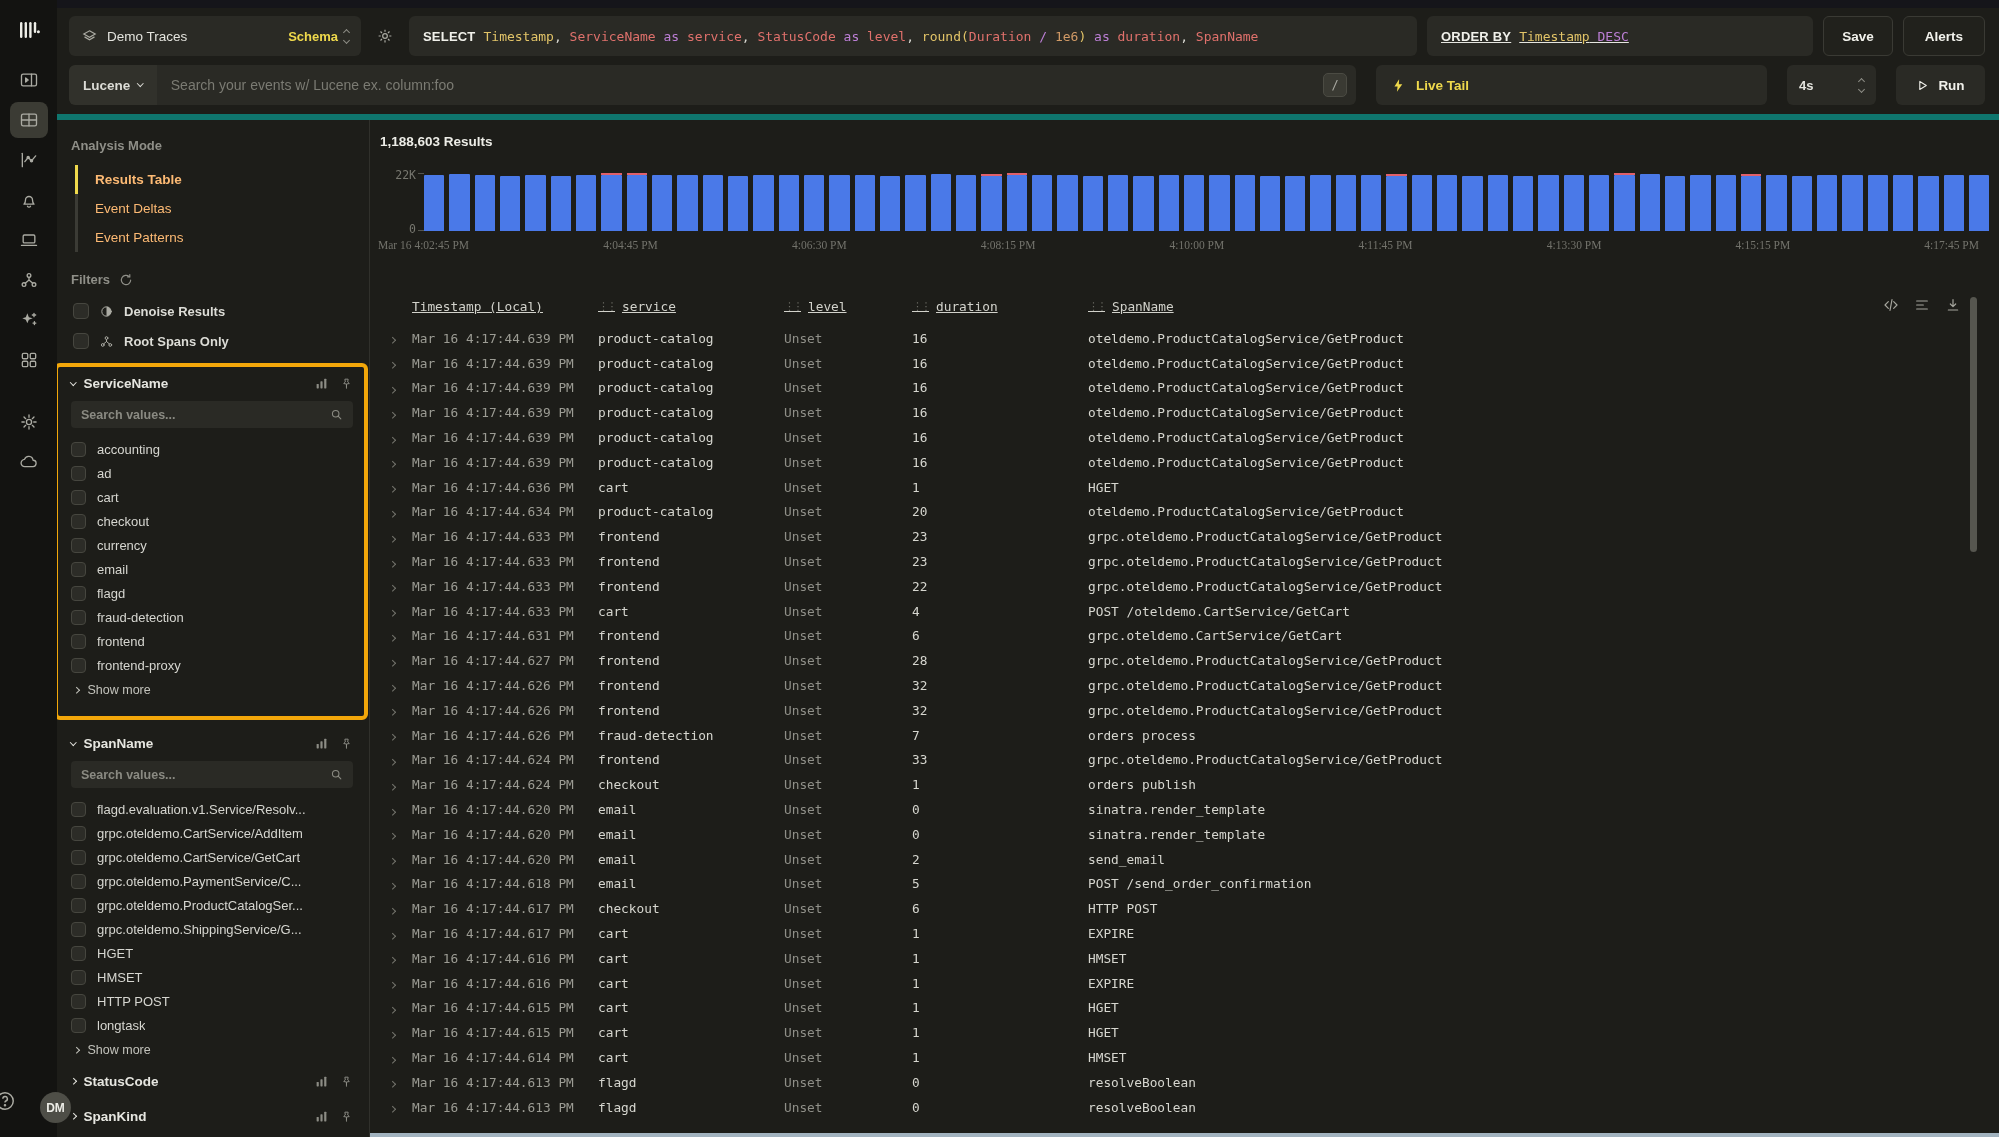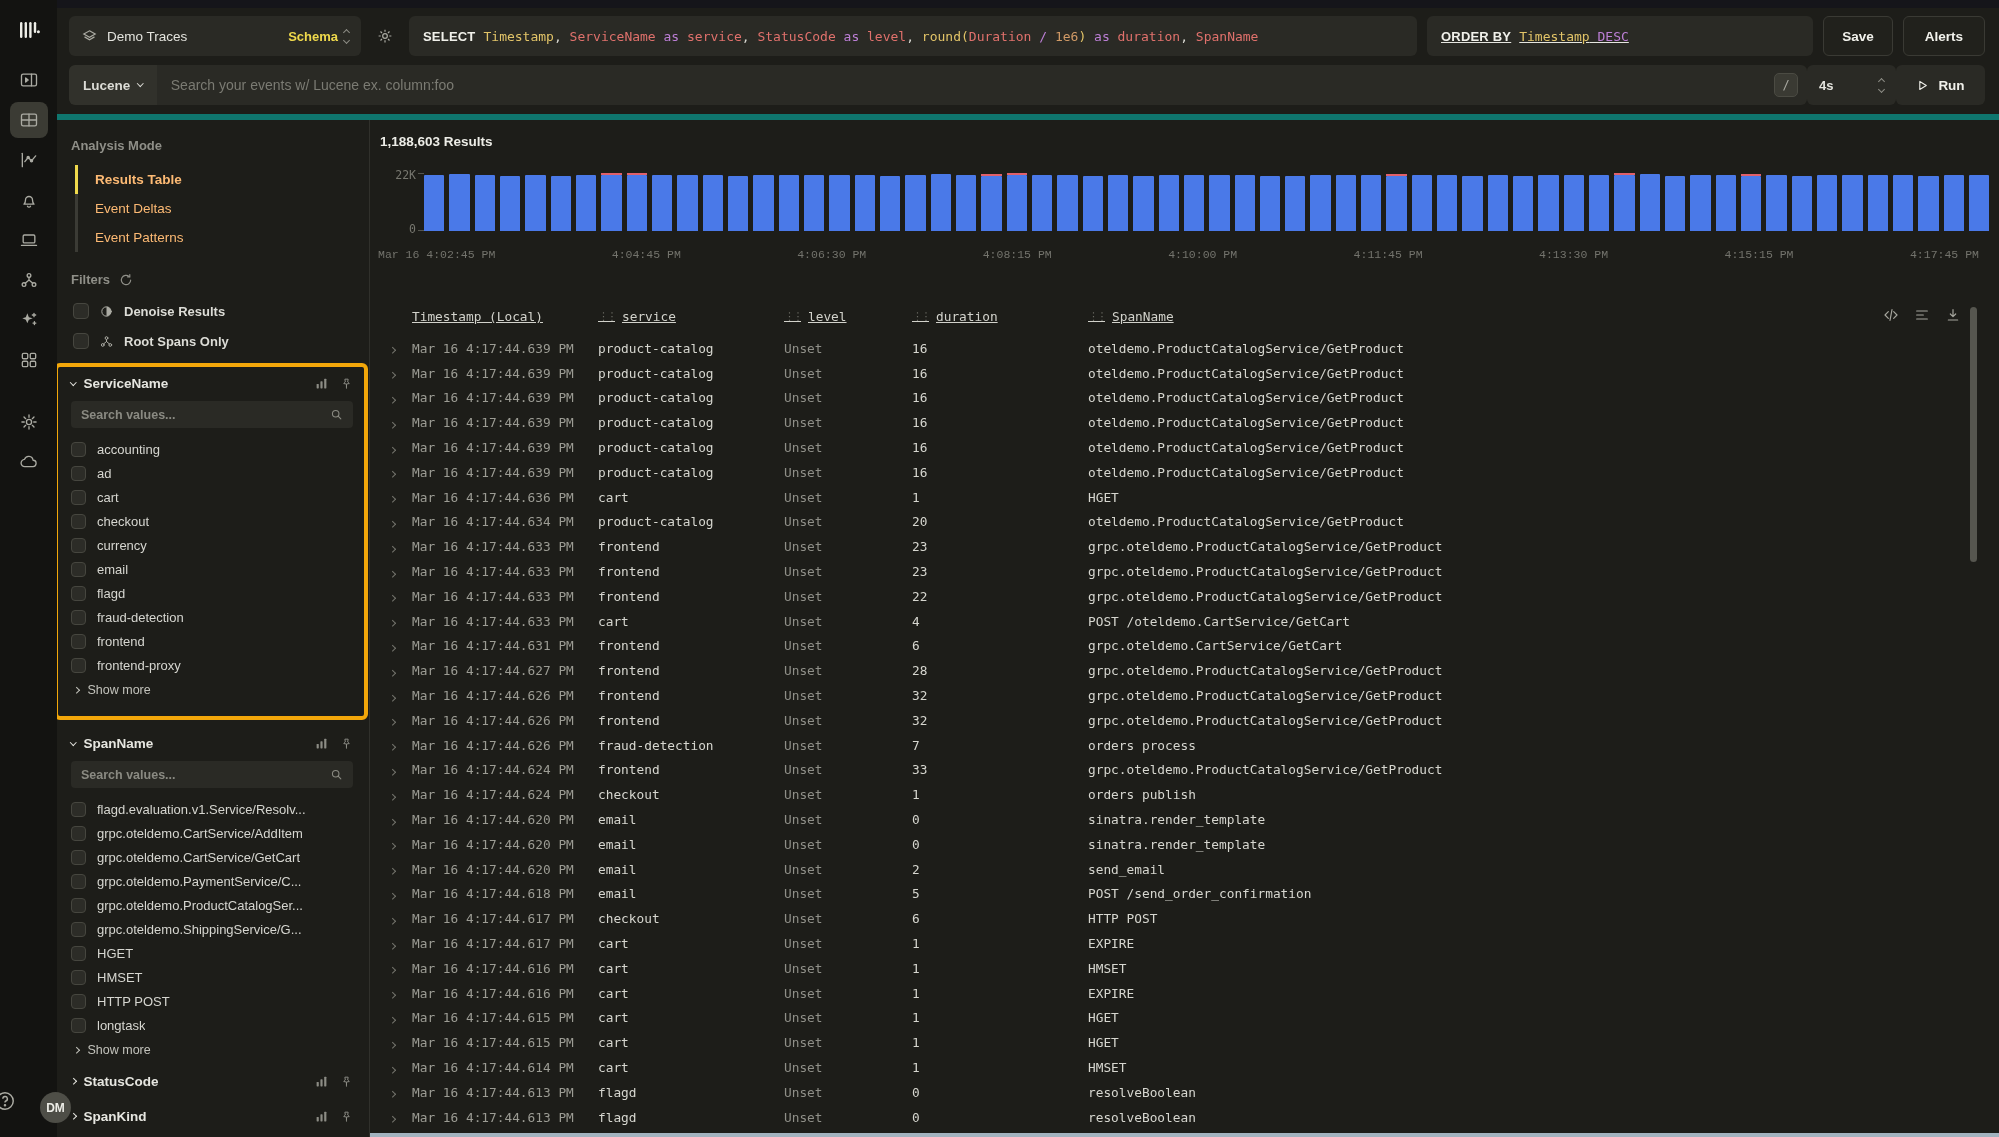--- a/index.html
+++ b/index.html
@@ -22,21 +22,21 @@
   .avatar { width:31px; height:31px; border-radius:50%; background:#4E4E47; color:#EDEDE7;
             font-size:12px; font-weight:bold; display:flex; align-items:center; justify-content:center; }
 
   
   .app { margin-left:57px; height:100%; display:flex; flex-direction:column; }
   .topstrip { height:8px; background:#15151A; }
 
   .topbar { padding:8px 14px 0 12px; }
   .row { display:flex; align-items:stretch; }
   .row1 { height:40px; margin-bottom:9px; gap:10px; }
-  .row2 { height:40px; gap:0; }
+  .row2 { height:40px; gap:20px; }
   .box { background:#2A2A25; border-radius:6px; display:flex; align-items:center; }
 
   .source { width:292px; padding:0 12px; gap:9px; }
   .source-name { font-size:13.5px; color:#E4E4DE; }
   .schema { margin-left:auto; color:#EFD94C; font-size:13px; font-weight:bold; display:flex; align-items:center; gap:6px; }
   .gear-standalone { width:28px; display:flex; align-items:center; justify-content:center; }
 
   .sqlbox { flex:1; padding:0 14px; font-family:"DejaVu Sans Mono", monospace; font-size:13px;
             white-space:nowrap; overflow:hidden; }
   .orderbox { width:386px; padding:0 14px; font-family:"DejaVu Sans Mono", monospace; font-size:13px; white-space:nowrap; overflow:hidden;text-decoration:underline; }
@@ -101,21 +101,21 @@
   .chart-plot { display:flex; }
   .ylabels { width:46px; flex:none; position:relative; font-size:11.5px; color:#77776F; font-family:"DejaVu Sans Mono",monospace; }
   .ylab-top { position:absolute; top:-5px; right:8px; }
   .ylab-bot { position:absolute; bottom:-5px; right:8px; }
   .ytick { position:absolute; right:0; width:6px; border-top:1px solid #55554E; }
   .bars { flex:1; height:58px; display:flex; align-items:flex-end; gap:5px; }
   .bar { flex:1; display:flex; flex-direction:column; justify-content:flex-end; height:100%; }
   .bar .e { background:#E0606A; }
   .bar .v { background:#4A79E8; border-radius:1px 1px 0 0; }
   .xlabels { display:flex; justify-content:space-between; font-size:11.5px; color:#73736C;
-             font-family:Liberation Mono, monospace; margin-top:17px; padding-right:10px; }
+             font-family:Liberation Serif, serif; margin-top:8px; padding-right:10px; }
 
   .table-wrap { margin-top:44px; flex:1; min-height:0; overflow:hidden; position:relative;
                 font-family:"DejaVu Sans Mono",monospace; }
   .tgrid { display:grid; grid-template-columns:34px 186px 186px 128px 176px 1fr; align-items:center; }
   .thead { font-size:12.8px; color:#D2D2CB; padding:4px 0 12px; }
   .hcell { display:flex; align-items:center; gap:7px; white-space:nowrap;text-decoration:underline; }
   .drag { color:#6B6B64; letter-spacing:-2.5px; font-size:11px; }
   .trow { height:24.8px; font-size:12.8px; color:#D6D6CF; white-space:nowrap; }
   .trow > div { overflow:hidden; }
   .trow .ts { color:#9C9C94; }
@@ -256,20 +256,26 @@
     </div>
 
     <div class="row row2">
       <div class="box search">
         <span class="lucene">
           <span>Lucene</span>
             <span class="chev down sm"></span>
         </span>
         <span class="search-ph">Search your events w/ Lucene ex. column:foo</span>
         <span class="kbd">/</span>
+      </div>
+      <div class="box livetail">
+        <svg width="15" height="15" viewBox="0 0 24 24" fill="#EFD94C" stroke="none">
+          <path d="M13 2L5.5 13.5h5L9.5 22 18 10h-5.5z"></path>
+        </svg>
+        <span>Live Tail</span>
       </div>
       <div class="box interval">
         <span>4s</span>
         <span class="updown">
             <i class="u"></i>
             <i class="d"></i>
           </span>
       </div>
       <div class="box runbtn">
         <svg width="13" height="13" viewBox="0 0 24 24" fill="none" stroke="#F0F0EA" stroke-width="2" stroke-linejoin="round">

